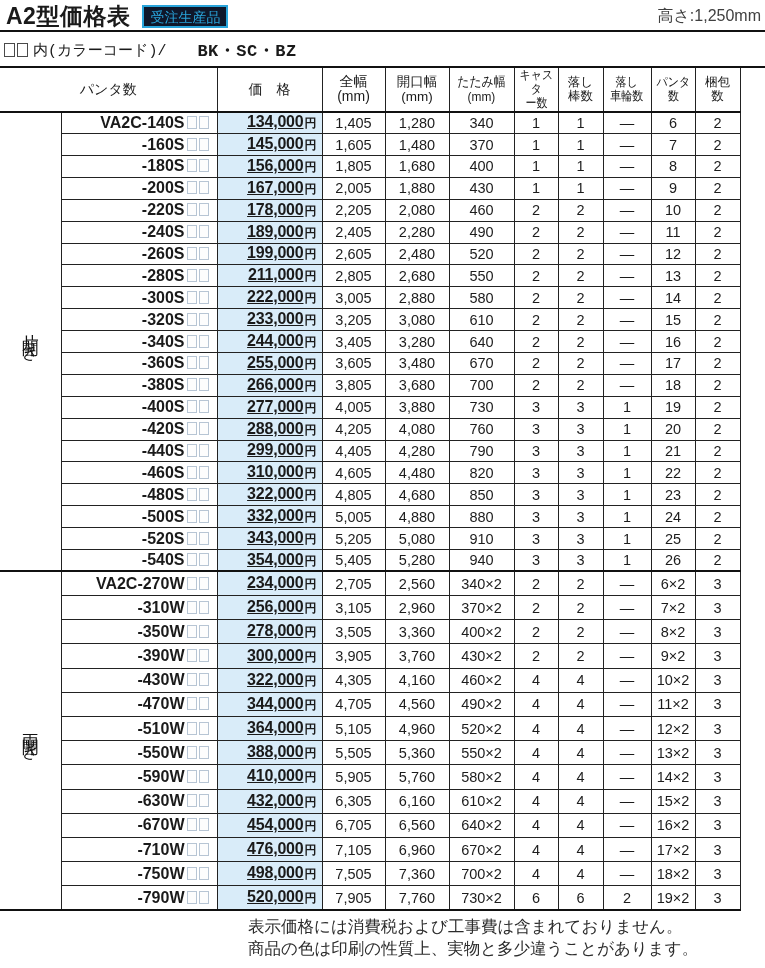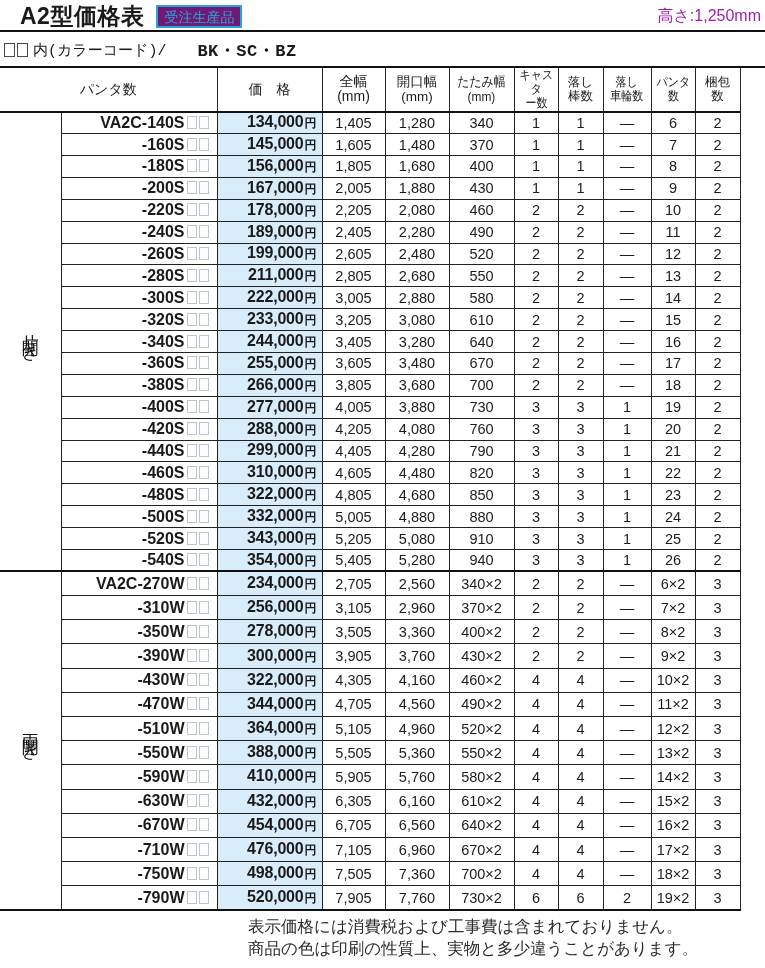--- a/index.html
+++ b/index.html
@@ -6,30 +6,30 @@
   html,body { margin:0; padding:0; background:#ffffff; }
   body {
     width:765px; height:968px;
     font-family:"Liberation Sans","DejaVu Sans",sans-serif;
     color:#1a1a1a;
     -webkit-font-smoothing:antialiased;
   }
 
   
   .header-bar{
-    height:32px; padding:3px 2px 0 20px;
+    height:32px; padding:3px 2px 0 6px;
     border-bottom:2px solid #111;
     display:flex; align-items:center;
   }
   .page-title{ font-size:23px; font-weight:700; letter-spacing:.5px; }
   .badge{
     margin-left:12px; border:2px solid #29a4da; color:#29a4da;
-    font-size:14px; line-height:1; padding:3px 6px 2px; background:#701a75;
-  }
-  .height-note{ margin-left:auto; font-size:16px; color:#a21caf; padding-right:2px; }
+    font-size:14px; line-height:1; padding:3px 6px 2px; background:#0f172a;
+  }
+  .height-note{ margin-left:auto; font-size:16px; color:#404040; padding-right:2px; }
 
   
   .subtitle-bar{
     height:36px; padding:2px 0 0 4px;
     border-bottom:2px solid #111;
     display:flex; align-items:center; font-size:15px;font-family:Liberation Mono, monospace;
   }
   .sq{ display:inline-block; width:11px; height:14px; border:1px solid #4a4a4a; margin-right:2px; vertical-align:-2px; }
   .subtitle-text{ margin:0 1px 0 3px; }
   .subtitle-colors{ font-weight:700; font-size:17px; letter-spacing:.5px;padding-left:30px; }
@@ -57,21 +57,21 @@
   }
 
   .s1 td{ height:21.9px; }
   .s2 td{ height:24.2px; }
   .section-start td{ border-top:2.5px solid #111; }
 
   .model-cell{ text-align:right; font-weight:700; font-size:16px; padding-right:8px; white-space:nowrap; }
   .code-box{ display:inline-block; width:10px; height:13px; border:1px solid #b7c5d4; background:#fdfdfd; margin-left:2px; vertical-align:-1px; }
 
   .price-cell{ background:#d9ecf9; text-align:right; padding-right:5px; white-space:nowrap; }
-  .price-num{ font-weight:700; font-size:16px; letter-spacing:-.2px; }
+  .price-num{ font-weight:700; font-size:16px; letter-spacing:-.2px;text-decoration:underline; }
   .yen{ font-weight:700; font-size:12px; margin-left:1px; }
 
   .num-cell{ text-align:center; font-size:14.5px; color:#1c1c1c; }
 
   
   .footer-notes{ margin:5px 0 0 248px; font-size:16.5px; line-height:1.32; color:#2b2b2b; }
 </style>
 </head>
 <body>
 

